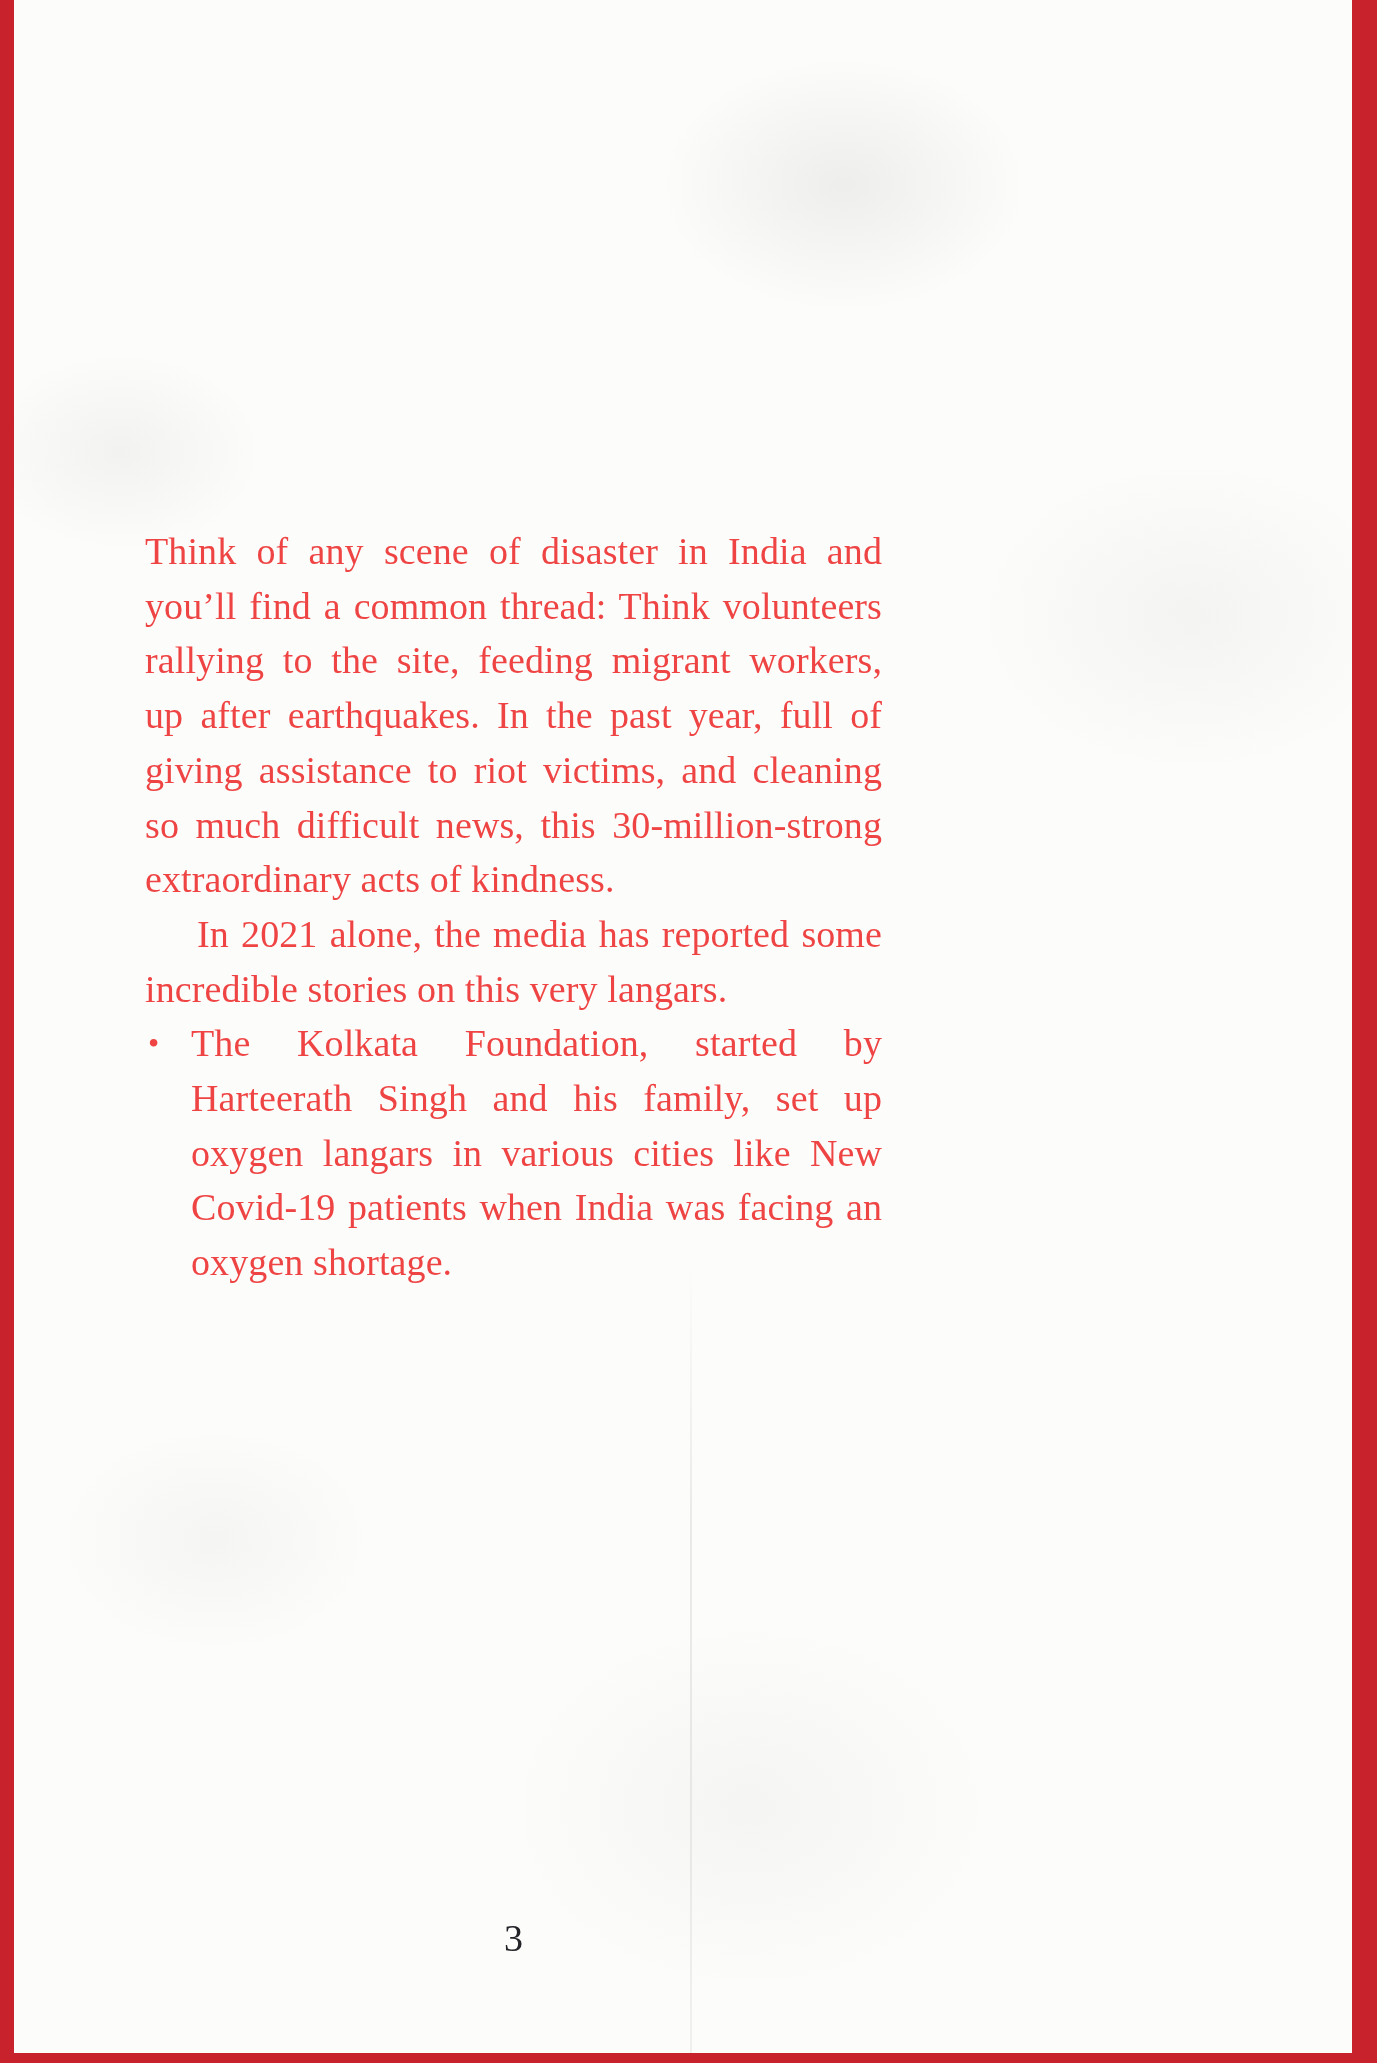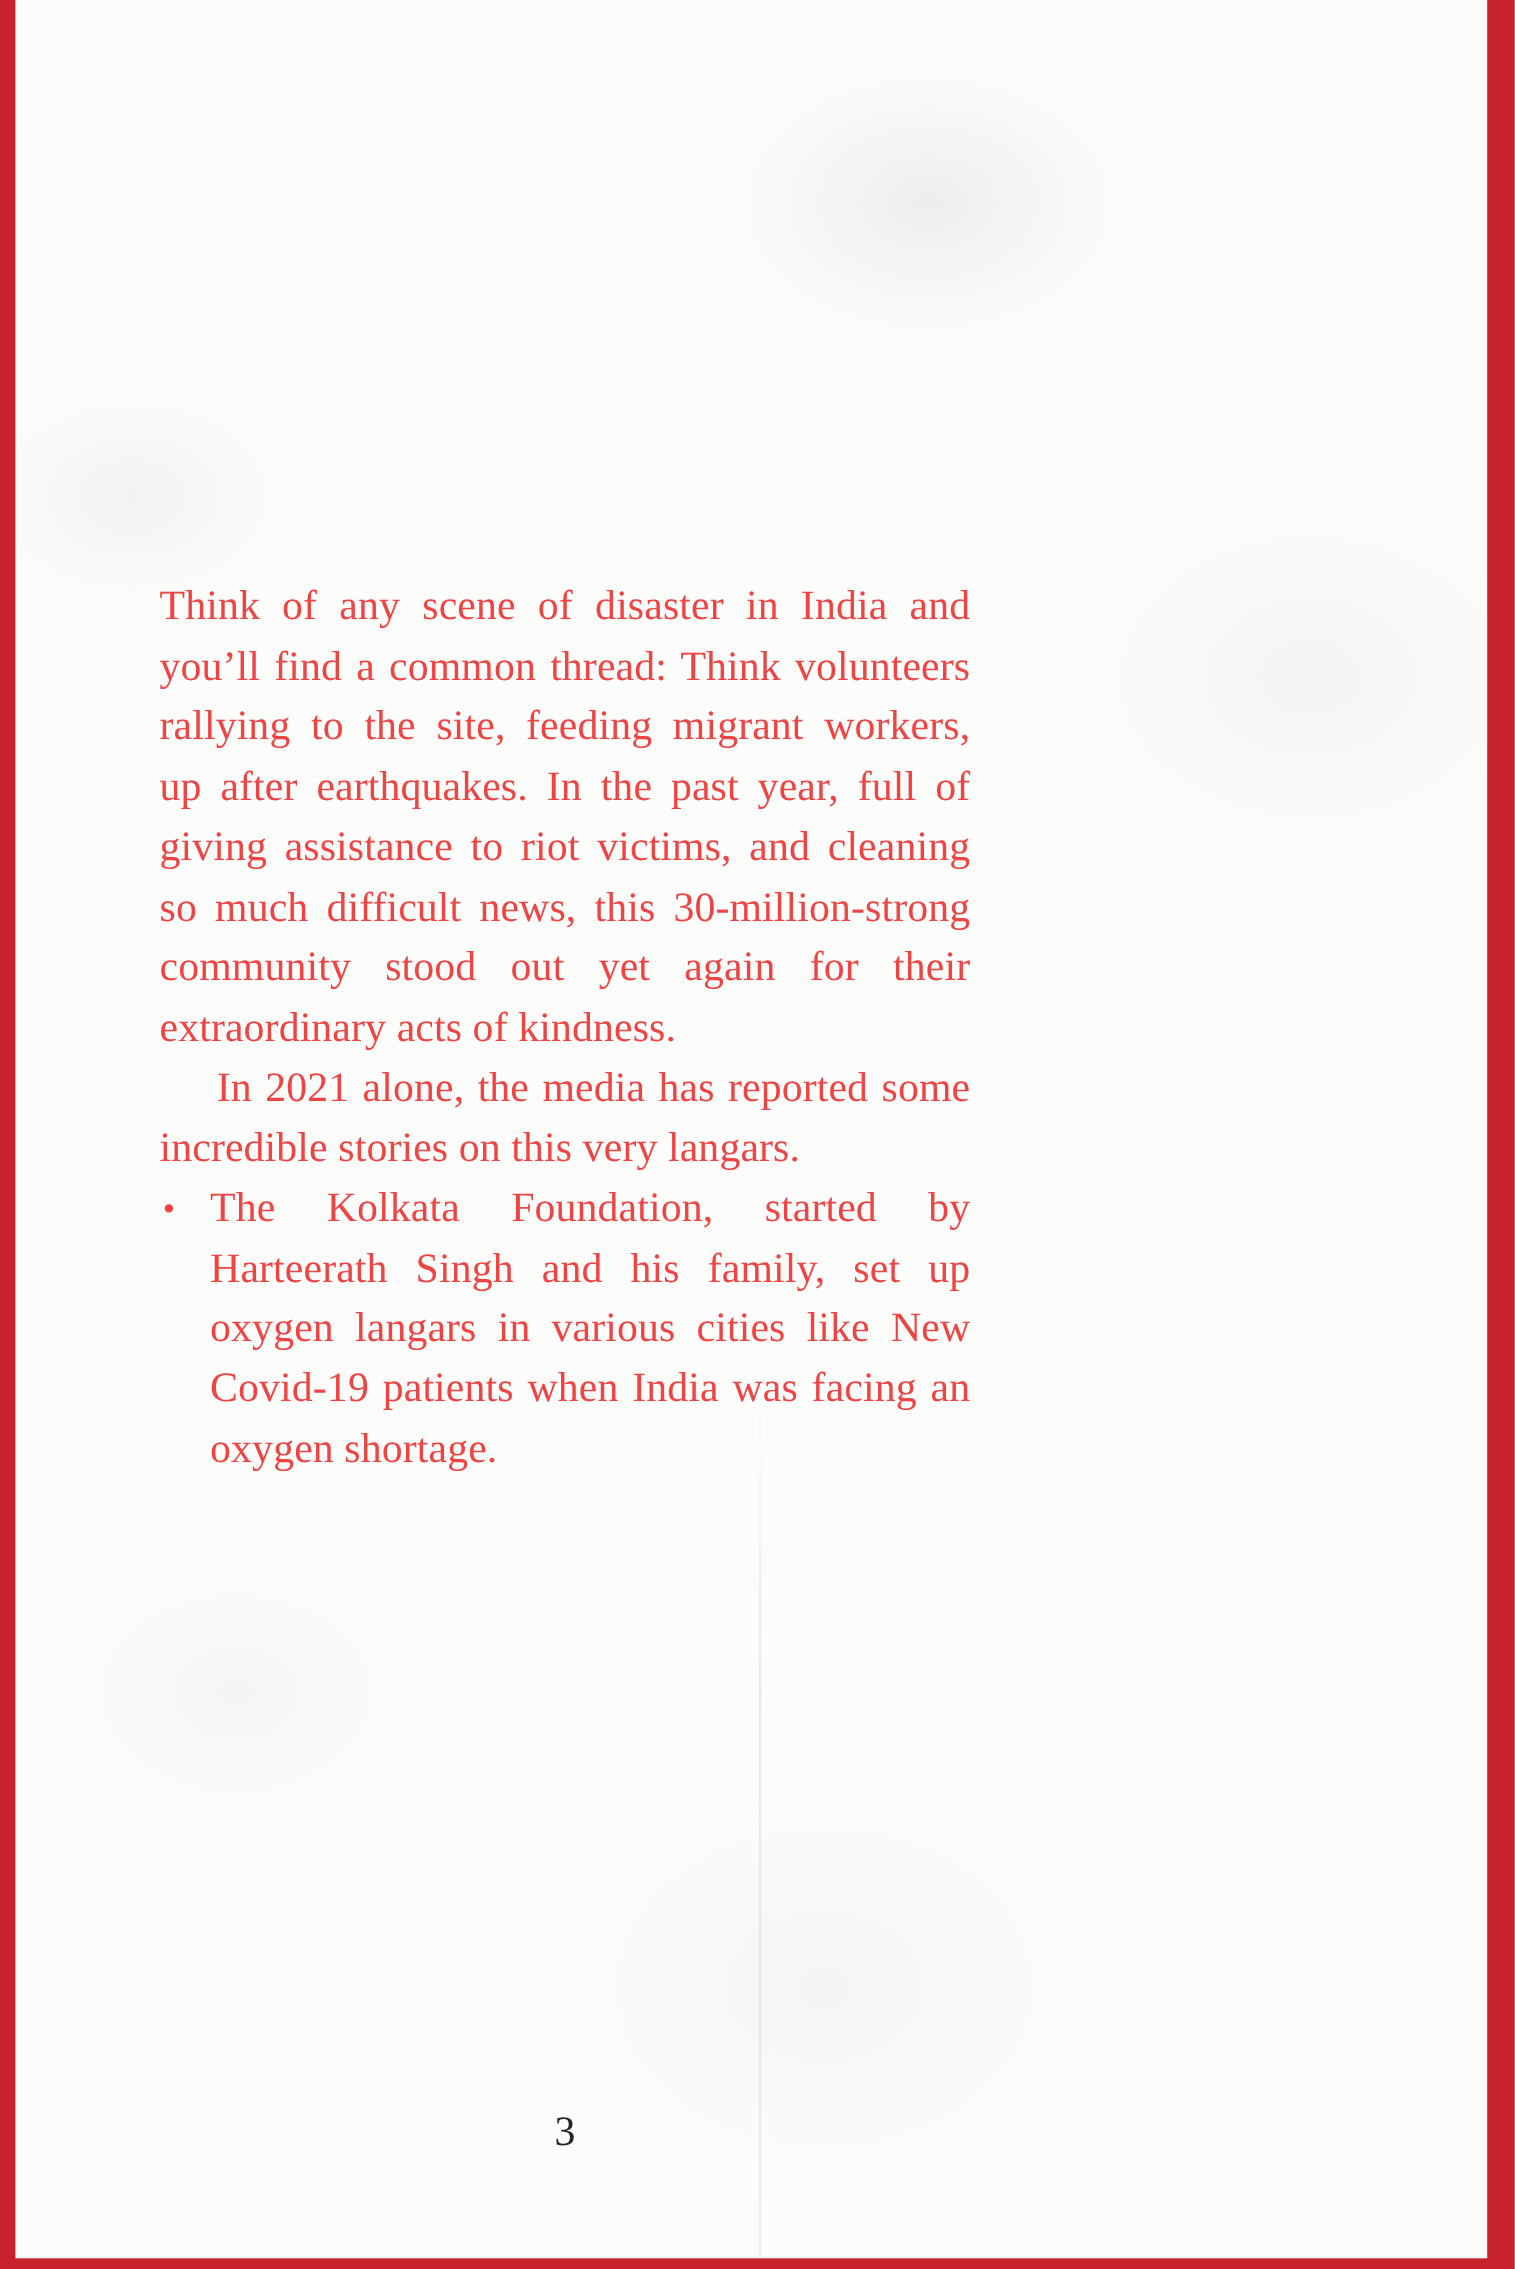--- a/index.html
+++ b/index.html
@@ -83,21 +83,20 @@
 
     <div class="text-block">
 
       <div class="para">
         <span class="line">Think of any scene of disaster in India and</span>
         <span class="line">you’ll find a common thread: Think volunteers</span>
         <span class="line">rallying to the site, feeding migrant workers,</span>
         <span class="line">up after earthquakes. In the past year, full of</span>
         <span class="line">giving assistance to riot victims, and cleaning</span>
         <span class="line">so much difficult news, this 30-million-strong</span>
-        <span class="line">community stood out yet again for their</span>
         <span class="line last">extraordinary acts of kindness.</span>
       </div>
 
       <div class="para indent-first">
         <span class="line">In 2021 alone, the media has reported some</span>
         <span class="line last">incredible stories on this very langars.</span>
       </div>
 
       <div class="para bullet">
         <span class="marker">•</span>

